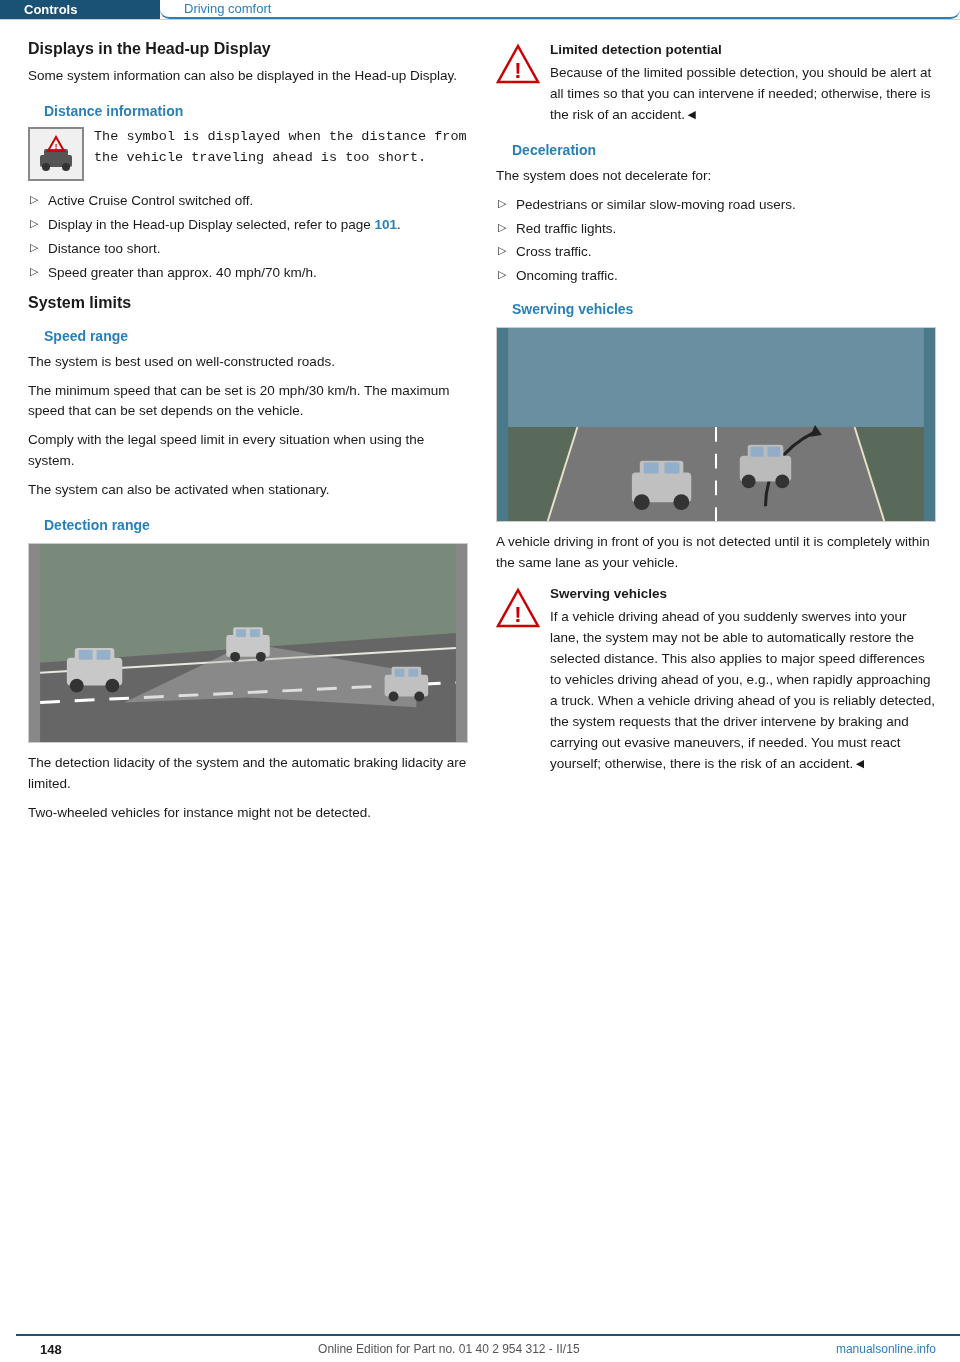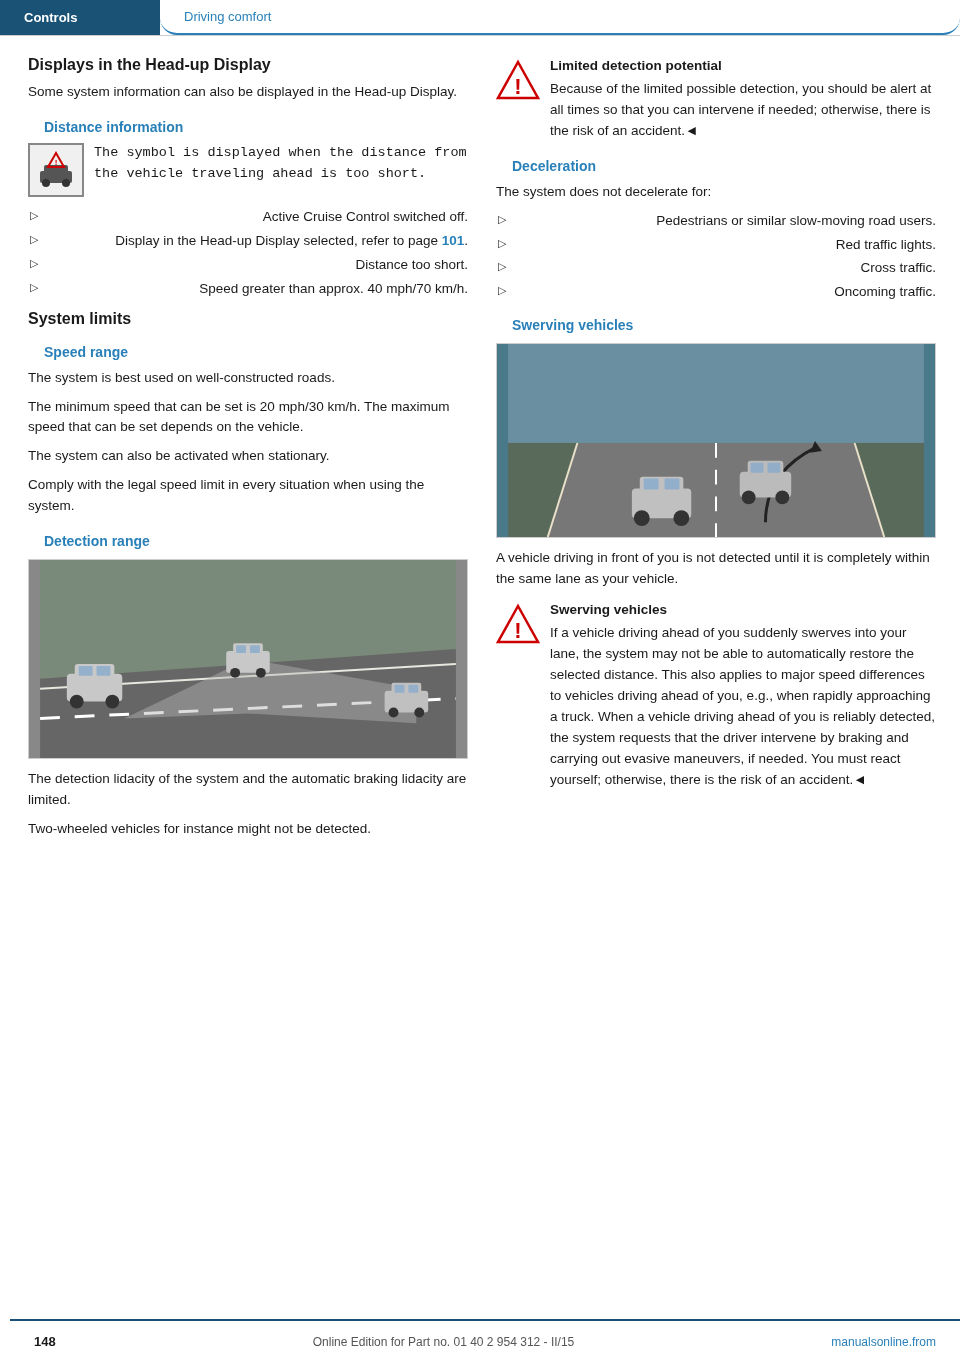--- a/index.html
+++ b/index.html
@@ -9,21 +9,21 @@
       background: #fff;
       color: #1a1a1a;
       width: 960px;
       min-height: 1362px;
       position: relative;
     }
 
     
     .header {
       display: flex;
-      height: 36px;
+      height: 20px;
       border-bottom: 1px solid #ccc;
     }
     .header-controls {
       background: #1a5276;
       color: #fff;
       font-size: 13px;
       font-weight: bold;
       display: flex;
       align-items: center;
       padding: 0 24px;
@@ -100,21 +100,20 @@
 
     .dist-icon svg {
       width: 44px;
       height: 42px;
     }
 
     .bullet-list {
       list-style: none;
       padding: 0;
       margin-bottom: 10px;
-      text-align: right;
     }
 
     .bullet-list li {
       font-size: 13.5px;
       line-height: 1.55;
       padding-left: 20px;
       position: relative;
       margin-bottom: 3px;
       color: #1a1a1a;
     }
@@ -180,23 +179,23 @@
     .warning-text strong {
       font-weight: bold;
       display: block;
       margin-bottom: 2px;
     }
 
     
     .footer {
       position: absolute;
       bottom: 0;
-      left: 10px;
+      left: 16px;
       right: 0;
-      height: 43px;
+      height: 28px;
       display: flex;
       align-items: center;
       justify-content: space-between;
       border-top: 2px solid #1a5276;
       padding: 0 24px;
     }
 
     .footer-page {
       font-size: 13px;
       font-weight: bold;
@@ -271,22 +270,22 @@
       <li>
         <span>Speed greater than approx. 40&nbsp;mph/70&nbsp;km/h.</span>
       </li>
     </ul>
 
     <h1 class="section-title" style="margin-top:0;">System limits</h1>
 
     <h2 class="subsection">Speed range</h2>
     <p class="body-text">The system is best used on well-constructed roads.</p>
     <p class="body-text">The minimum speed that can be set is 20&nbsp;mph/30&nbsp;km/h. The maximum speed that can be set depends on the vehicle.</p>
+    <p class="body-text">Comply with the legal speed limit in every situation when using the system.</p>
     <p class="body-text">The system can also be activated when stationary.</p>
-    <p class="body-text">Comply with the legal speed limit in every situation when using the system.</p>
 
     <h2 class="subsection">Detection range</h2>
 
     <div class="range-img-container">
       <svg class="road-scene" viewBox="0 0 420 200">
 
         <rect width="420" height="200" fill="#7a8a7a"></rect>
 
         <polygon points="0,120 420,90 420,200 0,200" fill="#666"></polygon>
 
@@ -407,14 +406,14 @@
         <span>If a vehicle driving ahead of you suddenly swerves into your lane, the system may not be able to automatically restore the selected distance. This also applies to major speed differences to vehicles driving ahead of you, e.g., when rapidly approaching a truck. When a vehicle driving ahead of you is reliably detected, the system requests that the driver intervene by braking and carrying out evasive maneuvers, if needed. You must react yourself; otherwise, there is the risk of an accident.◄</span>
       </div>
     </div>
 
   </div>
 </div>
 
 <div class="footer">
   <span class="footer-page">148</span>
   <span class="footer-center">Online Edition for Part no. 01 40 2 954 312 - II/15</span>
-  <span class="footer-right">manualsonline.from</span>
+  <span class="footer-right">manualsonline.info</span>
 </div>
 
 </body></html>

